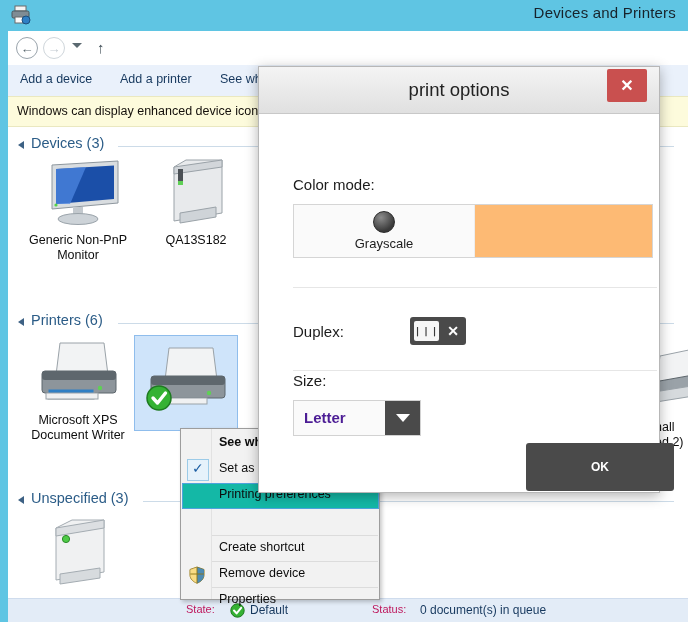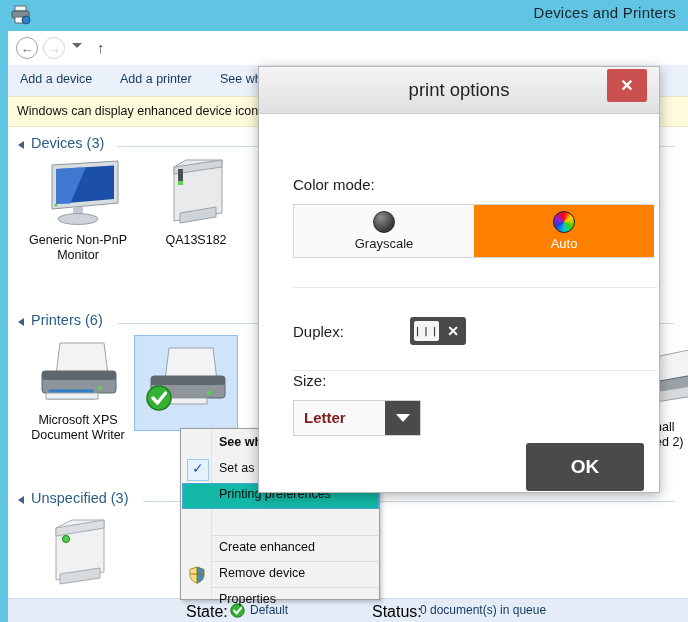--- a/index.html
+++ b/index.html
@@ -83,21 +83,21 @@
   .tile{position:absolute;width:104px;text-align:center;}
   .tile.selected{background:#cfe4fa;border:1px solid #8fbdec;box-sizing:border-box;}
   .tile .art{position:relative;width:104px;height:76px;}
   .tile .lbl{font-size:12.5px;color:#0d0d0d;line-height:15px;padding:2px 1px 0;}
 
   
   .statusbar{
     position:absolute;left:8px;top:598px;width:680px;height:24px;
     background:#e3ecf7;border-top:1px solid #cfdced;box-sizing:border-box;
   }
-  .statusbar .slabel{position:absolute;top:4px;font-size:16px;color:#000000;}
+  .statusbar .slabel{position:absolute;top:4px;font-size:11px;color:#be185d;}
   .statusbar .svalue{position:absolute;top:4px;font-size:12px;color:#16385e;}
 
   
   .ctxmenu{
     position:absolute;left:180px;top:428px;width:200px;height:172px;
     background:#f2f2f2;border:1px solid #9d9d9d;box-sizing:border-box;
     box-shadow:2px 2px 4px rgba(0,0,0,.22);
   }
   .ctxmenu .gutter{position:absolute;left:0;top:0;width:30px;height:100%;background:#f2f2f2;
     border-right:1px solid #e2e2e2;}
@@ -173,32 +173,32 @@
     display:flex;align-items:center;justify-content:center;
   }
   .duplex .knob .grip{font-size:9px;color:#3a3a3a;letter-spacing:1px;line-height:1;font-weight:bold;}
   .duplex .offx{position:absolute;right:7px;top:5px;font-size:14px;color:#fff;font-weight:bold;line-height:18px;}
 
   
   .selectbox{
     position:absolute;left:18px;top:286px;width:128px;height:36px;
     border:1px solid #d2d2d2;box-sizing:border-box;background:#fafafa;cursor:pointer;
   }
-  .selectbox .selval{position:absolute;left:10px;top:8px;font-size:15px;font-weight:bold;color:#7f1d1d;}
+  .selectbox .selval{position:absolute;left:10px;top:8px;font-size:15px;font-weight:bold;color:#4c1d95;}
   .selectbox .arrowbtn{
     position:absolute;right:0;top:0;width:35px;height:34px;background:#4a4a4a;
     display:flex;align-items:center;justify-content:center;
   }
   .selectbox .arrowbtn .caret{width:0;height:0;border-left:7px solid transparent;
     border-right:7px solid transparent;border-top:8px solid #fff;}
 
   .okbtn{
-    position:absolute;left:251px;top:329px;width:118px;height:48px;
+    position:absolute;left:251px;top:329px;width:148px;height:48px;
     background:#4a4a4a;border:none;border-radius:3px;color:#fff;
-    font-size:19px;font-weight:bold;cursor:pointer;font-family:"Liberation Sans",sans-serif;
+    font-size:12px;font-weight:bold;cursor:pointer;font-family:"Liberation Sans",sans-serif;
   }
 </style>
 </head>
 <body>
 
 <div id="app">
 
   <div class="titlebar">
     <span class="winicon">
       <svg width="22" height="20" viewBox="0 0 22 20">
@@ -365,21 +365,21 @@
       <span class="ctxlabel">Set as default printer</span>
     </div>
 
     <div class="ctxitem hl" style="top:54px">
       <span class="ctxlabel">Printing preferences</span>
     </div>
 
     <div class="ctxsep" style="top:106px"></div>
 
     <div class="ctxitem" style="top:107px">
-      <span class="ctxlabel">Create enhanced</span>
+      <span class="ctxlabel">Create shortcut</span>
     </div>
     <div class="ctxsep" style="top:132px"></div>
 
     <div class="ctxitem" style="top:133px">
       <span class="shieldicon">
         <svg width="18" height="18" viewBox="0 0 18 18">
           <path d="M9 1 L16 3.5 V9 C16 13 12.5 16 9 17.2 C5.5 16 2 13 2 9 V3.5 Z" fill="#ffd24a" stroke="#9b7a12" stroke-width="1"></path>
           <path d="M9 1 L16 3.5 V9 C16 13 12.5 16 9 17.2 Z" fill="#2f7fc4" opacity=".85"></path>
           <path d="M2 3.5 L9 1 V17.2 C5.5 16 2 13 2 9 Z" fill="#f2f2f2" opacity=".35"></path>
           <path d="M9 1 V17.2 M2.3 8 H15.7" stroke="#8a7212" stroke-width="0.9"></path>
@@ -404,24 +404,20 @@
     </div>
 
     <div class="dlg-body">
 
       <span class="fieldlabel" style="left:18px;top:62px">Color mode:</span>
       <div class="seg">
         <div class="opt left">
           <span class="swatch-gray"></span>
           <span class="optlabel">Grayscale</span>
         </div>
-        <div class="opt right">
-          <span class="swatch-color"></span>
-          <span class="optlabel">Auto</span>
-        </div>
       </div>
 
       <div class="hr" style="top:173px"></div>
 
       <span class="fieldlabel" style="left:18px;top:209px">Duplex:</span>
       <div class="duplex">
         <span class="knob">
           <span class="grip">❘❘❘</span>
         </span>
         <span class="offx">✕</span>

